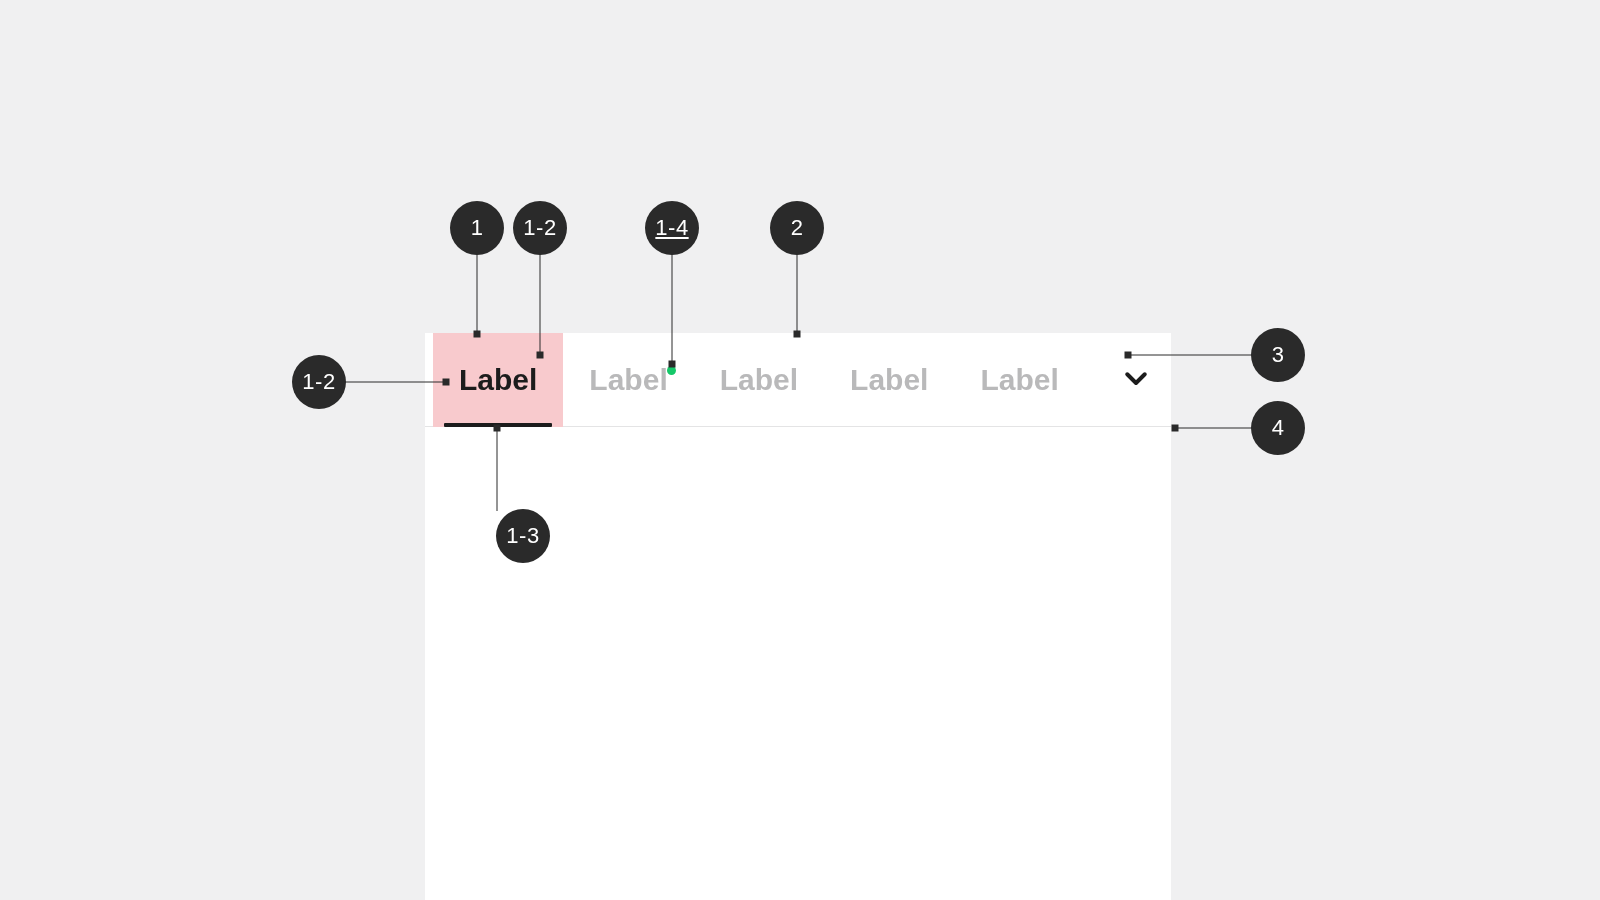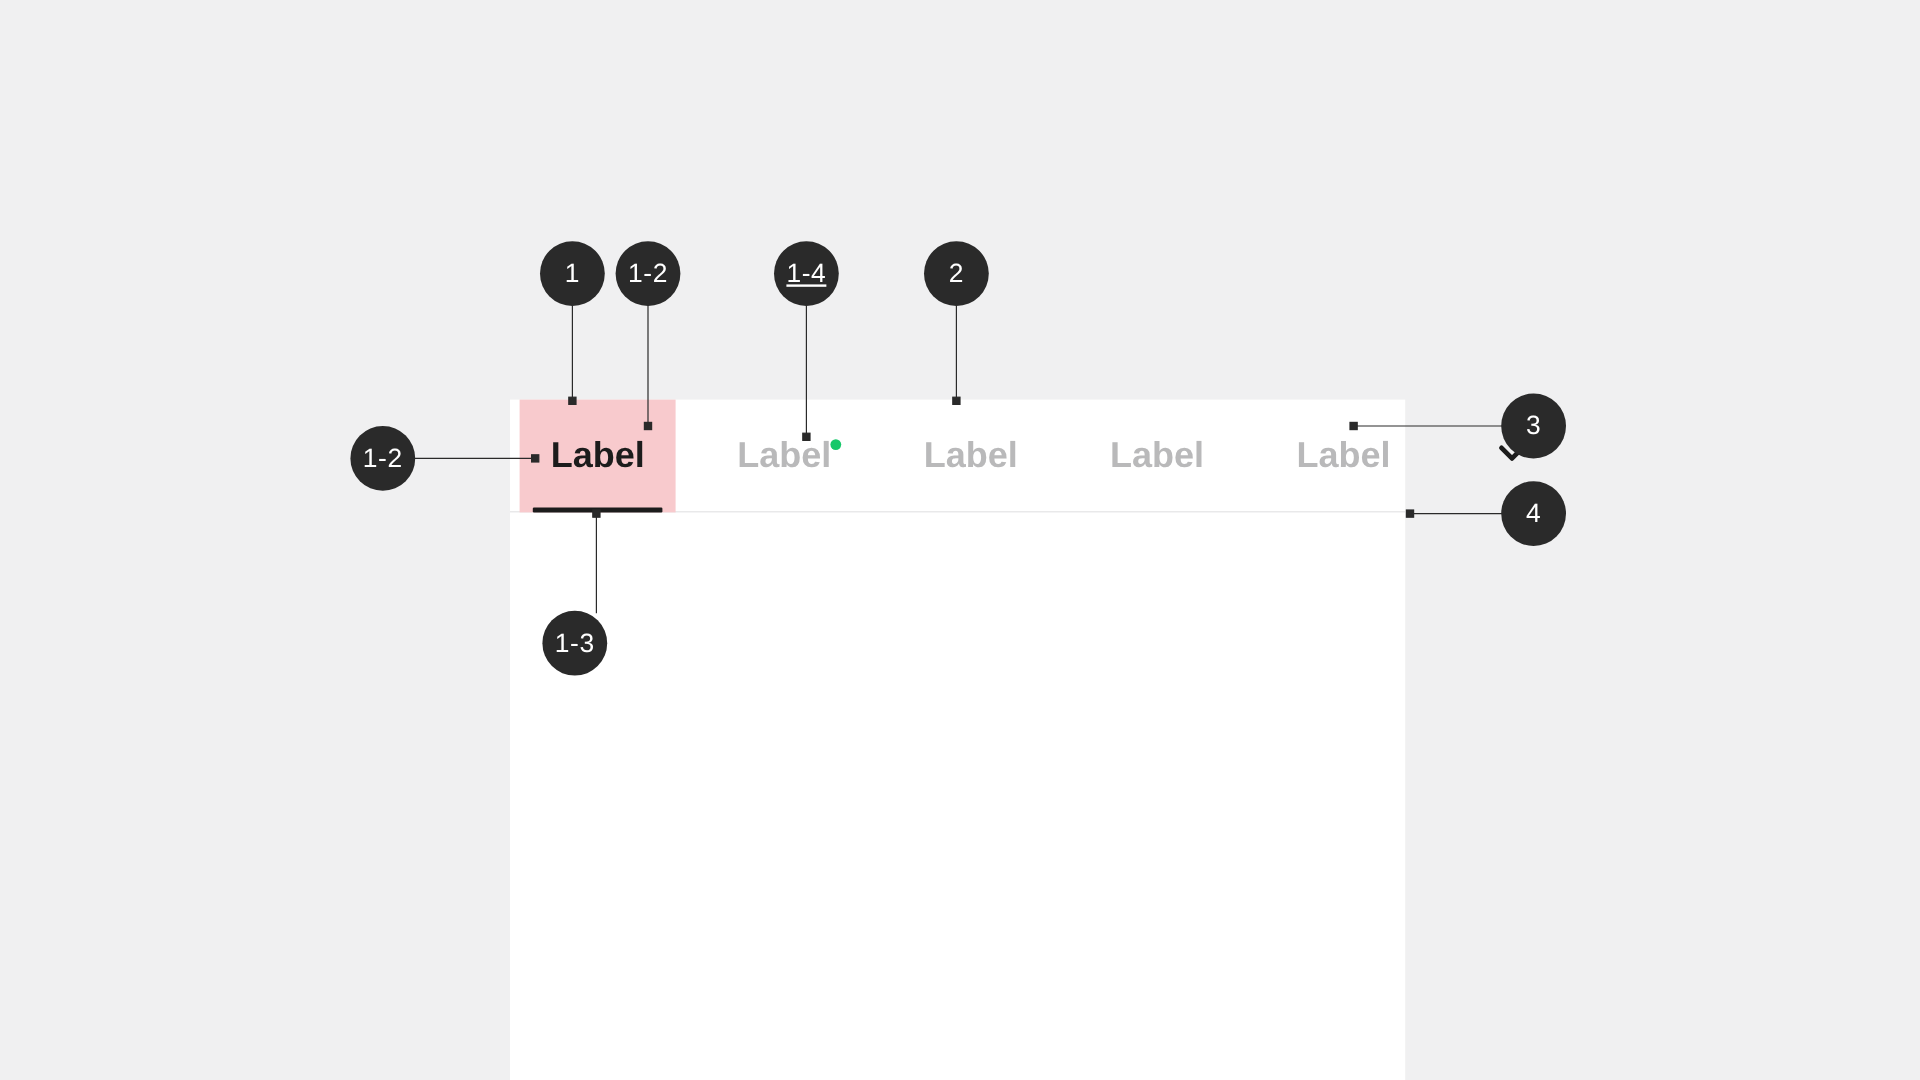--- a/index.html
+++ b/index.html
@@ -22,21 +22,20 @@
   }
 
   
   .tab-bar {
     position: relative;
     display: flex;
     align-items: center;
     height: 94px;
     border-bottom: 1px solid #e4e4e5;
     padding-left: 8px;
-    gap: 25px;
   }
 
   .tab {
     position: relative;
     height: 94px;
     display: flex;
     align-items: center;
     justify-content: center;
     padding: 0 26px;
     font-size: 30px;
@@ -189,18 +188,18 @@
       <rect x="1125" y="352" width="6" height="6"></rect>
 
       <line x1="1253" y1="428" x2="1175" y2="428"></line>
       <rect x="1172" y="425" width="6" height="6"></rect>
     </g>
   </svg>
 
   <div class="anno-bubble" style="left:477px; top:228px;">1</div>
   <div class="anno-bubble" style="left:540px; top:228px;">1-2</div>
   <div class="anno-bubble" style="left:319px; top:382px;">1-2</div>
-  <div class="anno-bubble" style="left:479px; top:536px;">1-3</div>
+  <div class="anno-bubble" style="left:523px; top:536px;">1-3</div>
   <div class="anno-bubble" style="left:672px; top:228px;text-decoration:underline;">1-4</div>
   <div class="anno-bubble" style="left:797px; top:228px;">2</div>
   <div class="anno-bubble" style="left:1278px; top:355px;">3</div>
   <div class="anno-bubble" style="left:1278px; top:428px;">4</div>
 </div>
 
 </body></html>

